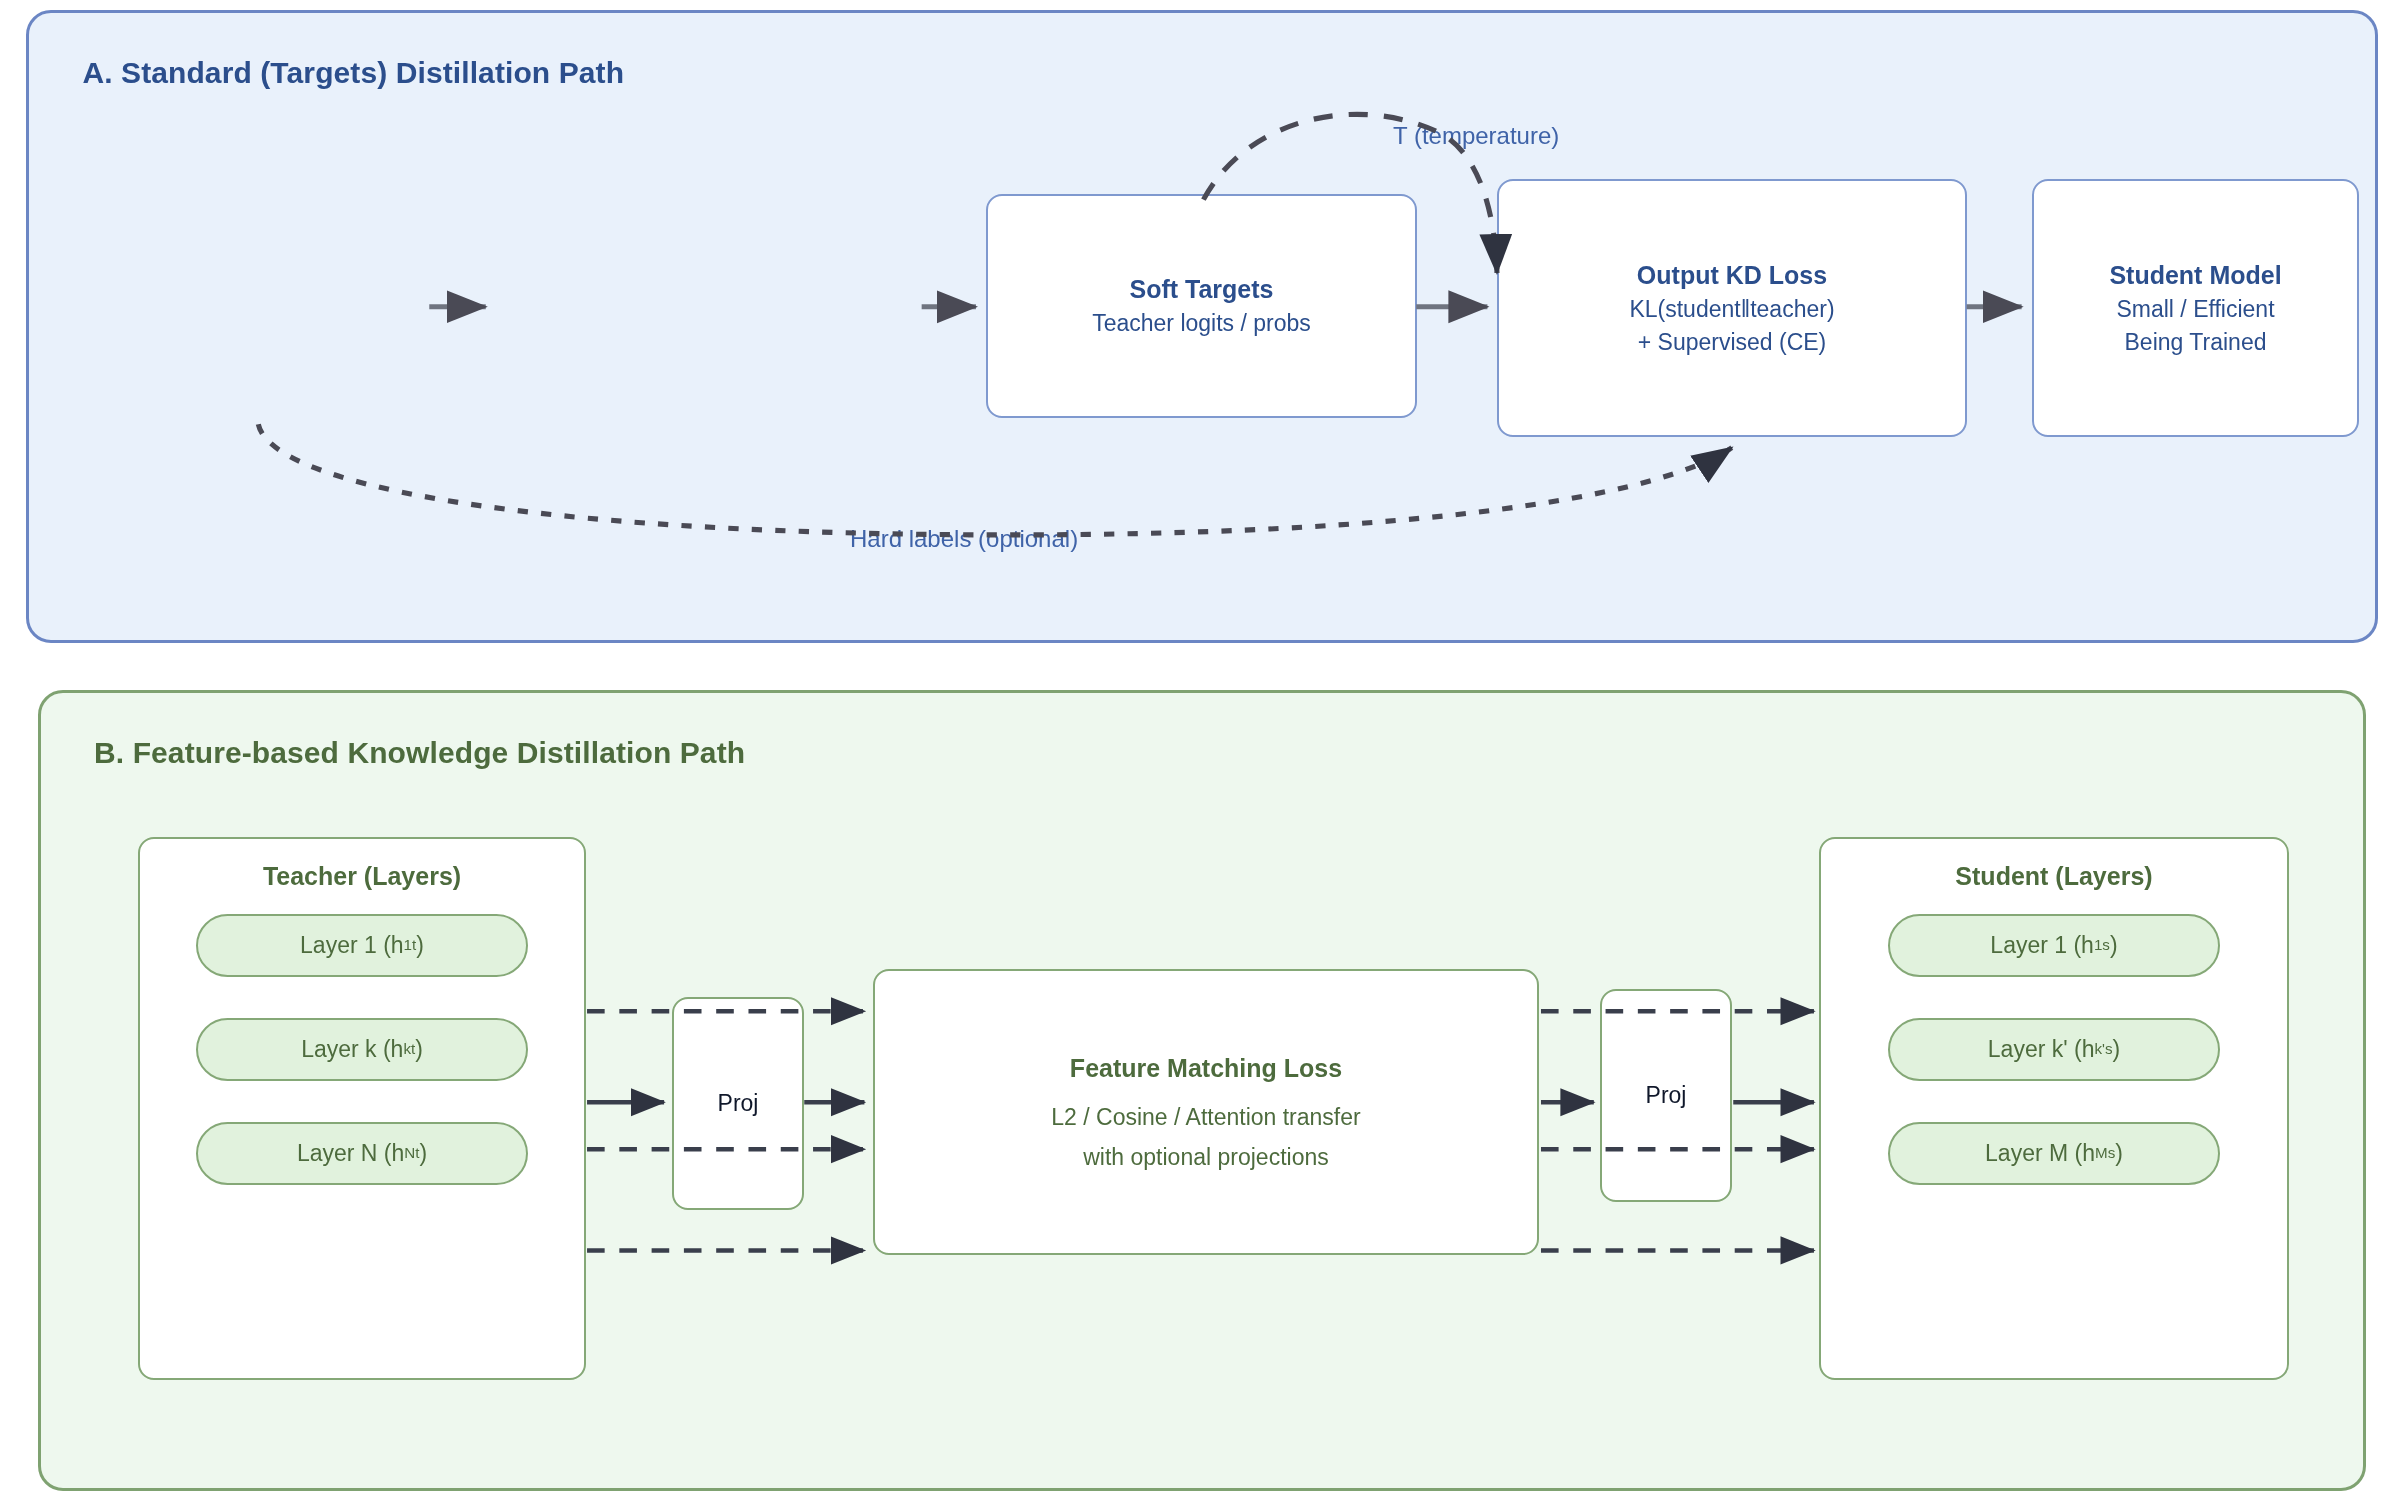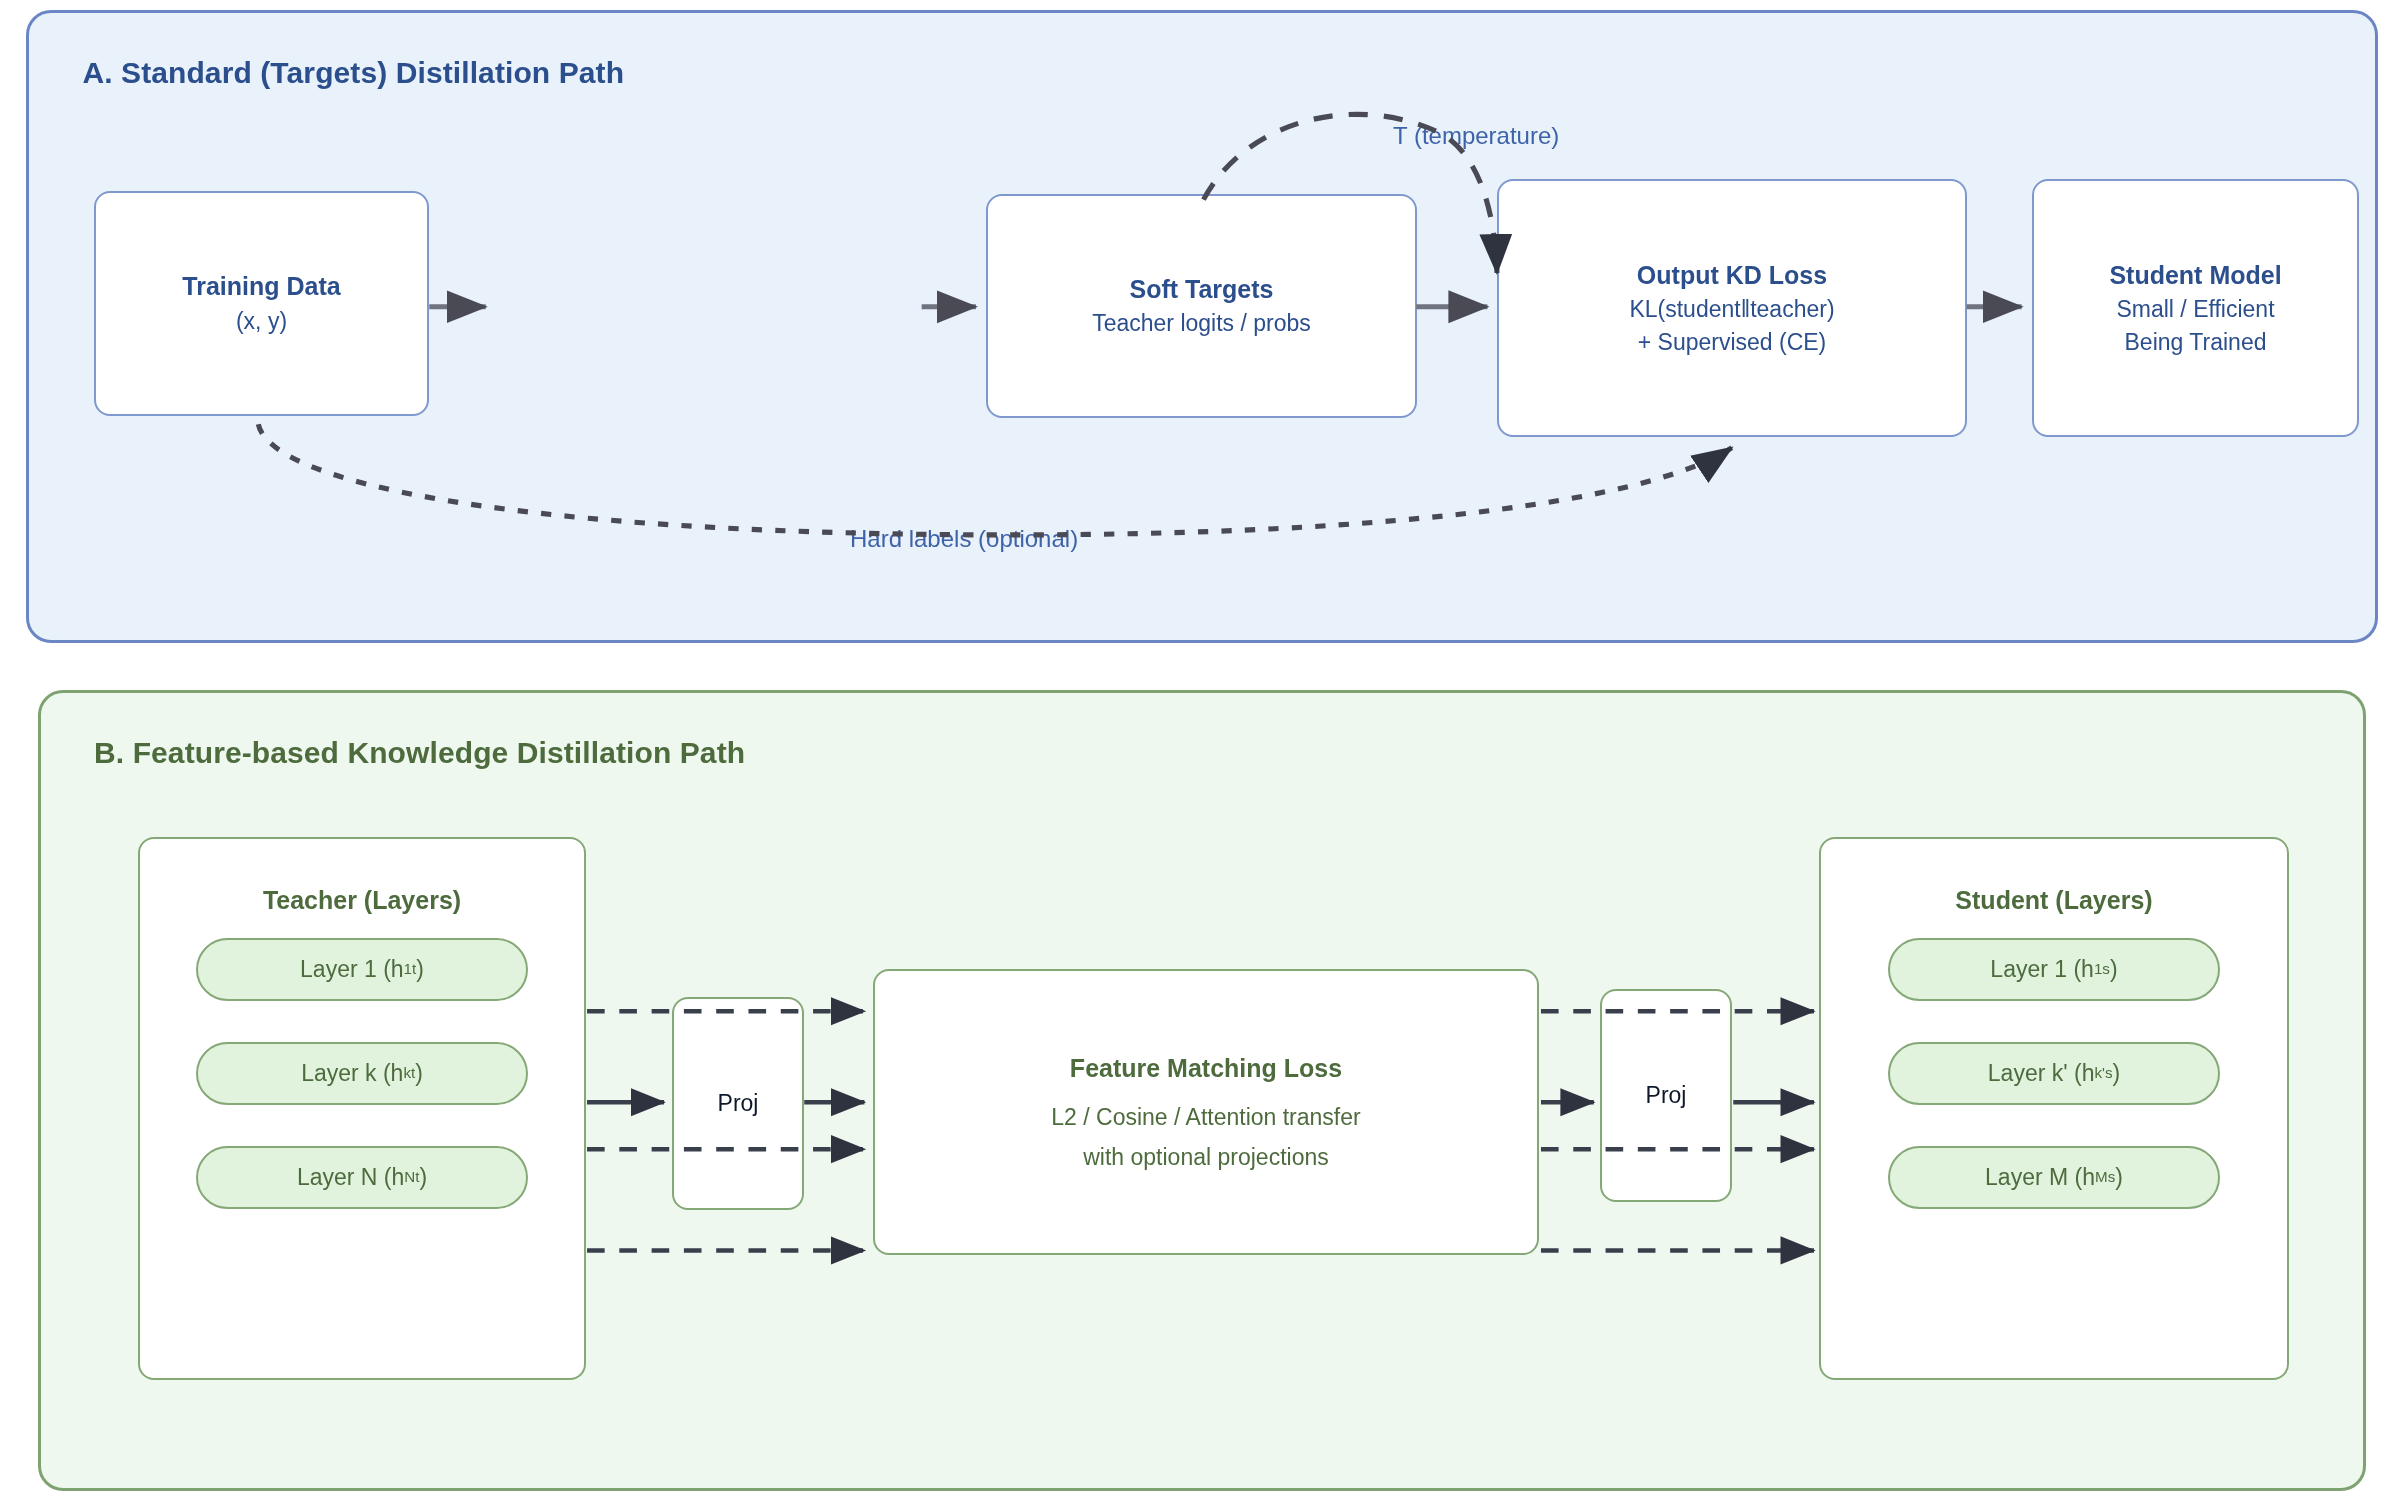--- a/index.html
+++ b/index.html
@@ -78,21 +78,21 @@
   #box-teacher-model { left: 496px;  top: 179px; width: 426px;  height: 258px; }
   #box-soft-targets  { left: 986px; top: 194px; width: 431px;  height: 224px; }
   #box-kd-loss       { left: 1497px; top: 179px; width: 470px;  height: 258px; }
   #box-student-model { left: 2032px; top: 179px; width: 327px;  height: 258px; }
 
   
   #box-teacher-layers { left: 138px;  top: 837px; width: 448px;  height: 543px; }
   #box-student-layers { left: 1819px; top: 837px; width: 470px;  height: 543px; }
   .layers-box {
     justify-content: flex-start;
-    padding-top: 44px;
+    padding-top: 20px;
   }
   .layers-box .n-title { margin-bottom: 19px; }
 
   .layer-pill {
     box-sizing: border-box;
     width: 332px;
     height: 63px;
     margin: 0 auto 41px auto;
     background: #e1f2dd;
     border: 2.2px solid #85a877;
@@ -151,24 +151,20 @@
 <div id="canvas">
 
   <div class="panel panel-a">
     <div class="panel-title">A. Standard (Targets) Distillation Path</div>
   </div>
 
   <div class="panel panel-b">
     <div class="panel-title">B. Feature-based Knowledge Distillation Path</div>
   </div>
 
-  <div class="node blue" id="box-training-data">
-    <div class="n-title">Training Data</div>
-    <div class="n-sub">(x, y)</div>
-  </div>
 
 
   <div class="node blue" id="box-soft-targets">
     <div class="n-title">Soft Targets</div>
     <div class="n-sub">Teacher logits / probs</div>
   </div>
 
   <div class="node blue" id="box-kd-loss">
     <div class="n-title">Output KD Loss</div>
     <div class="n-sub">KL(student‖teacher)</div>

